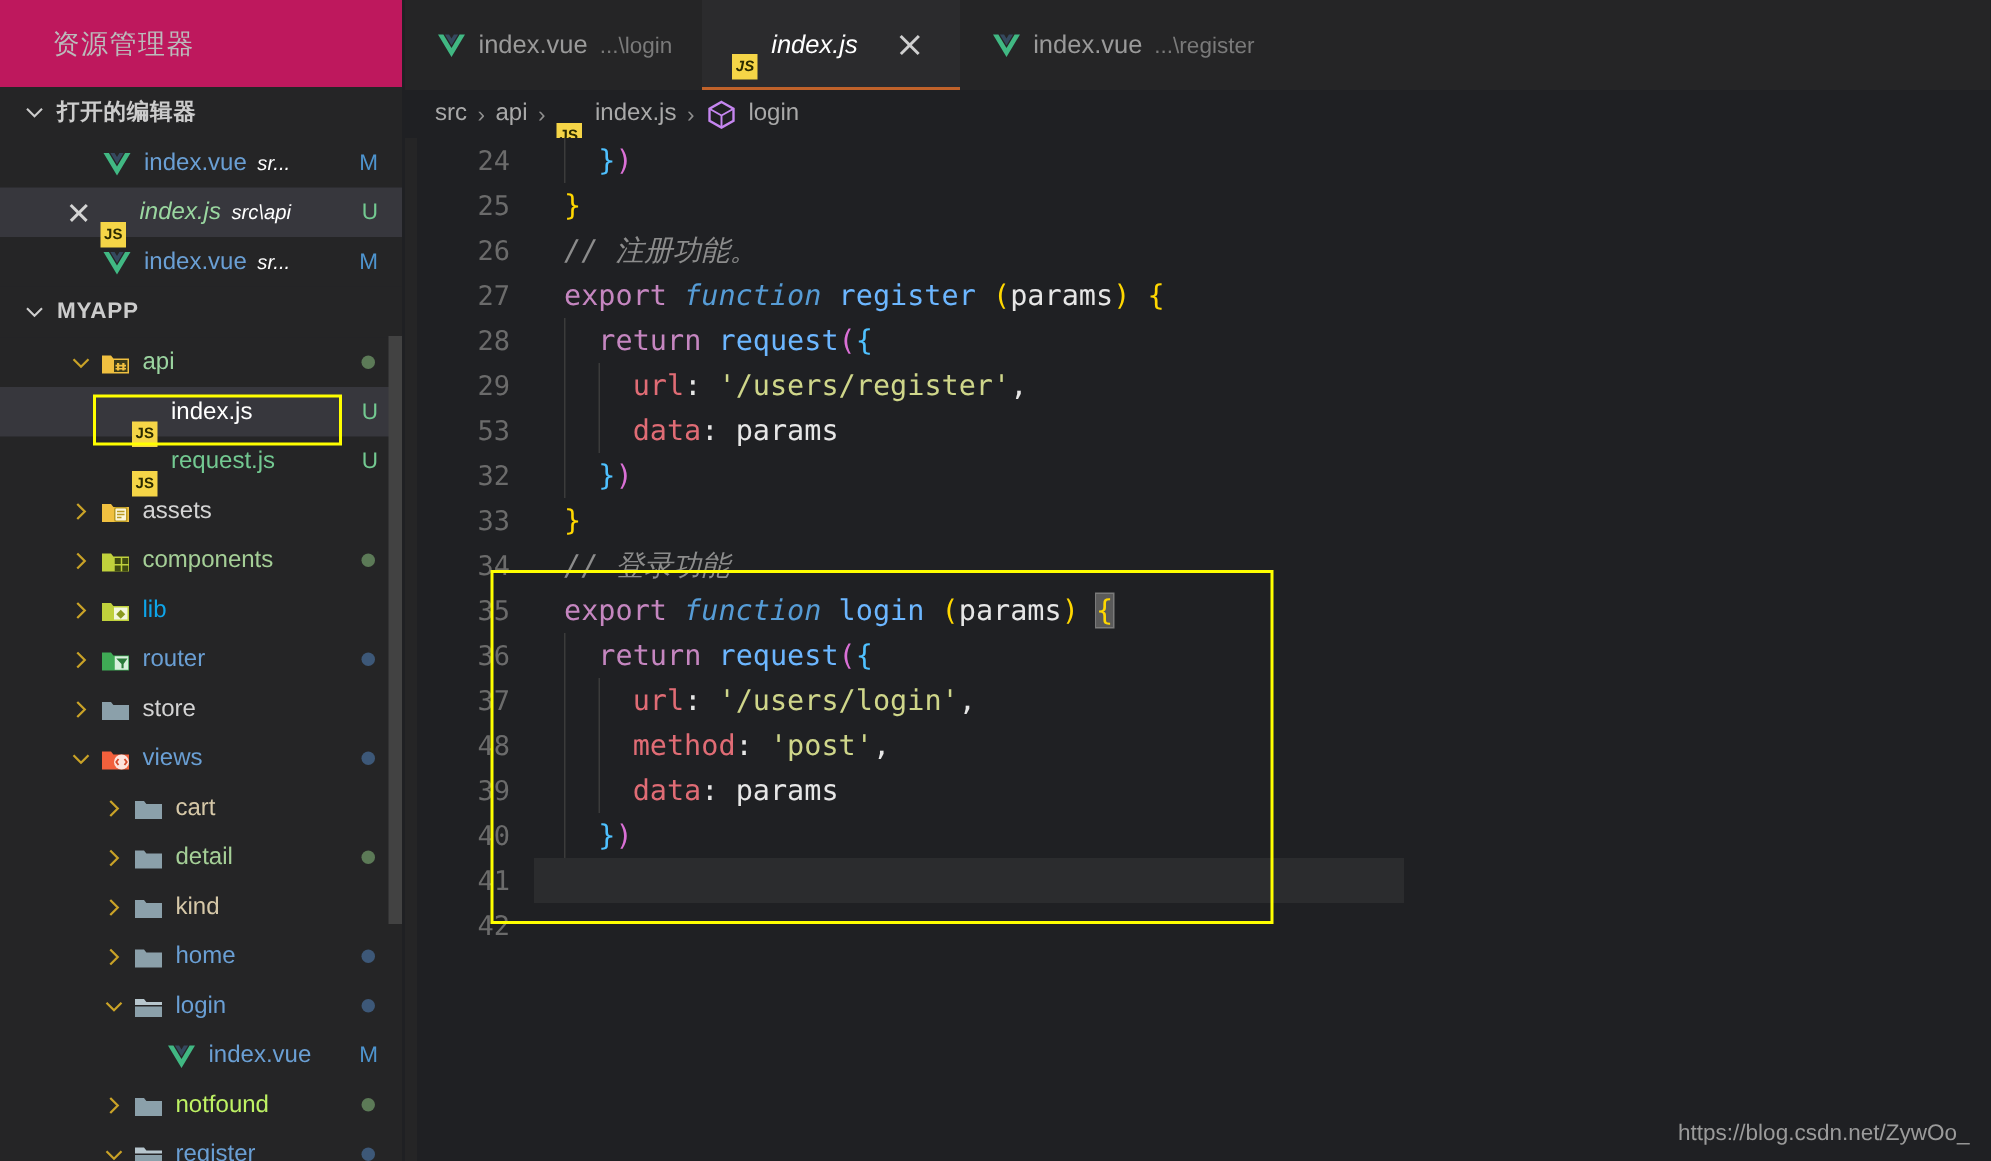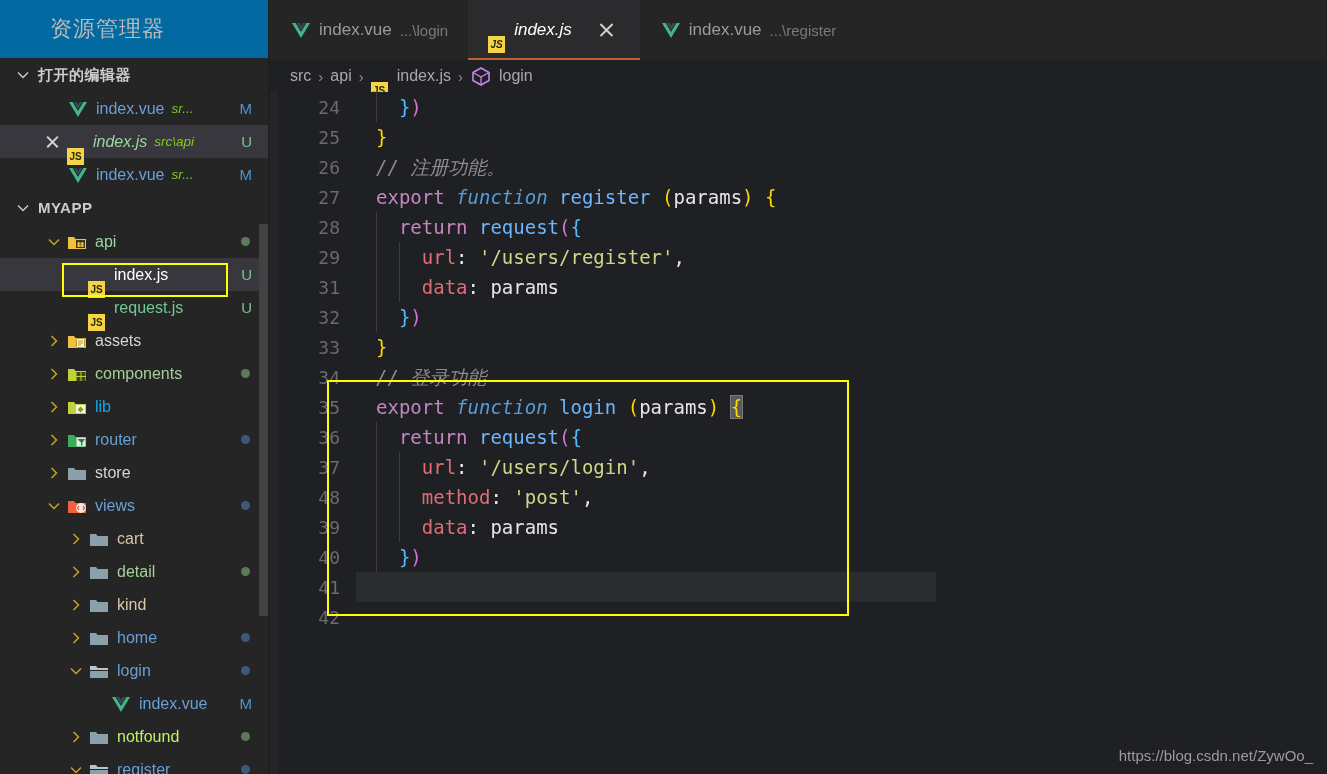--- a/index.html
+++ b/index.html
@@ -10,42 +10,42 @@
     overflow: hidden;
   }
   #app { position: relative; width: 1327px; height: 774px; background:#1f2023; }
 
   
   #sidebar {
     position: absolute; left: 0; top: 0; width: 270px; height: 774px;
     background: #252526; overflow: hidden;
   }
   #sidebar-title {
-    height: 58px; line-height: 58px; padding-left: 50px;
-    color: #bbbbbb; font-size: 22px; letter-spacing: 1px;
-    background: #0369a1;
+    height: 58px; line-height: 58px; padding-left: 35px;
+    color: #bbbbbb; font-size: 18px; letter-spacing: 1px;
+    background: #be185d;
   }
   .section-header {
     height: 34px; line-height: 34px; display: flex; align-items: center;
     color: #cccccc; font-size: 15px; font-weight: bold; letter-spacing: .5px;
     background: #252526; padding-left: 14px;
   }
   .twisty {
     display:inline-block; width: 18px; height: 18px; margin-right: 6px;
     position: relative; flex: none;
   }
   .twisty svg { display:block; }
   .row {
     height: 33px; display: flex; align-items: center;
     font-size: 16px; white-space: nowrap; position: relative;
   }
   .row.selected { background: #37373d; }
   .row .ind { flex: none; }
   .row .label { overflow: hidden; text-overflow: ellipsis; }
-  .row .desc { color: #84cc16; font-size: 13.5px; margin-left: 7px; font-style: italic; }
+  .row .desc { color: #ffffff; font-size: 13.5px; margin-left: 7px; font-style: italic; }
   .row .badge {
     position: absolute; right: 18px; font-size: 15px; font-weight: 500;
   }
   .badge-M { color: #4e94ce; }
   .badge-U { color: #73c991; }
   .dot {
     position: absolute; right: 20px; width: 9px; height: 9px; border-radius: 50%;
   }
   .italic { font-style: italic; }
 
@@ -522,21 +522,21 @@
 
   <div id="editor">
     <div id="editor-leftstrip"></div>
     <div id="code">
         <div class="cline"><span class="lnum">24</span><div class="guide" style="left:90px"></div><span class="ctext"><span class="t-var">  </span><span class="t-p3">}</span><span class="t-p2">)</span></span></div>
         <div class="cline"><span class="lnum">25</span><span class="ctext"><span class="t-p1">}</span></span></div>
         <div class="cline"><span class="lnum">26</span><span class="ctext"><span class="t-com">// 注册功能。</span></span></div>
         <div class="cline"><span class="lnum">27</span><span class="ctext"><span class="t-kw">export </span><span class="t-kw2">function</span><span class="t-var"> </span><span class="t-fn">register</span><span class="t-var"> </span><span class="t-p1">(</span><span class="t-var">params</span><span class="t-p1">)</span><span class="t-var"> </span><span class="t-p1">{</span></span></div>
         <div class="cline"><span class="lnum">28</span><div class="guide" style="left:90px"></div><span class="ctext"><span class="t-var">  </span><span class="t-kw">return</span><span class="t-var"> </span><span class="t-fn">request</span><span class="t-p2">(</span><span class="t-p3">{</span></span></div>
         <div class="cline"><span class="lnum">29</span><div class="guide" style="left:90px"></div><div class="guide" style="left:113px"></div><span class="ctext"><span class="t-var">    </span><span class="t-prop">url</span><span class="t-var">: </span><span class="t-str">'/users/register'</span><span class="t-var">,</span></span></div>
-        <div class="cline"><span class="lnum">31</span><div class="guide" style="left:90px"></div><div class="guide" style="left:113px"></div><span class="ctext"><span class="t-var">    </span><span class="t-prop">data</span><span class="t-var">: </span><span class="t-var">params</span></span></div>
+        <div class="cline"><span class="lnum">53</span><div class="guide" style="left:90px"></div><div class="guide" style="left:113px"></div><span class="ctext"><span class="t-var">    </span><span class="t-prop">data</span><span class="t-var">: </span><span class="t-var">params</span></span></div>
         <div class="cline"><span class="lnum">32</span><div class="guide" style="left:90px"></div><span class="ctext"><span class="t-var">  </span><span class="t-p3">}</span><span class="t-p2">)</span></span></div>
         <div class="cline"><span class="lnum">33</span><span class="ctext"><span class="t-p1">}</span></span></div>
         <div class="cline"><span class="lnum">34</span><span class="ctext"><span class="t-com">// 登录功能</span></span></div>
         <div class="cline"><span class="lnum">35</span><span class="ctext"><span class="t-kw">export </span><span class="t-kw2">function</span><span class="t-var"> </span><span class="t-fn">login</span><span class="t-var"> </span><span class="t-p1">(</span><span class="t-var">params</span><span class="t-p1">)</span><span class="t-var"> </span><span class="t-p1 bmatch">{</span></span></div>
         <div class="cline"><span class="lnum">36</span><div class="guide" style="left:90px"></div><span class="ctext"><span class="t-var">  </span><span class="t-kw">return</span><span class="t-var"> </span><span class="t-fn">request</span><span class="t-p2">(</span><span class="t-p3">{</span></span></div>
         <div class="cline"><span class="lnum">37</span><div class="guide" style="left:90px"></div><div class="guide" style="left:113px"></div><span class="ctext"><span class="t-var">    </span><span class="t-prop">url</span><span class="t-var">: </span><span class="t-str">'/users/login'</span><span class="t-var">,</span></span></div>
         <div class="cline"><span class="lnum">48</span><div class="guide" style="left:90px"></div><div class="guide" style="left:113px"></div><span class="ctext"><span class="t-var">    </span><span class="t-prop">method</span><span class="t-var">: </span><span class="t-str">'post'</span><span class="t-var">,</span></span></div>
         <div class="cline"><span class="lnum">39</span><div class="guide" style="left:90px"></div><div class="guide" style="left:113px"></div><span class="ctext"><span class="t-var">    </span><span class="t-prop">data</span><span class="t-var">: </span><span class="t-var">params</span></span></div>
         <div class="cline"><span class="lnum">40</span><div class="guide" style="left:90px"></div><span class="ctext"><span class="t-var">  </span><span class="t-p3">}</span><span class="t-p2">)</span></span></div>
         <div class="cline"><div class="cur-line-bg"></div><span class="lnum">41</span><span class="ctext"><span class="t-p1 bmatch">}</span></span></div>

